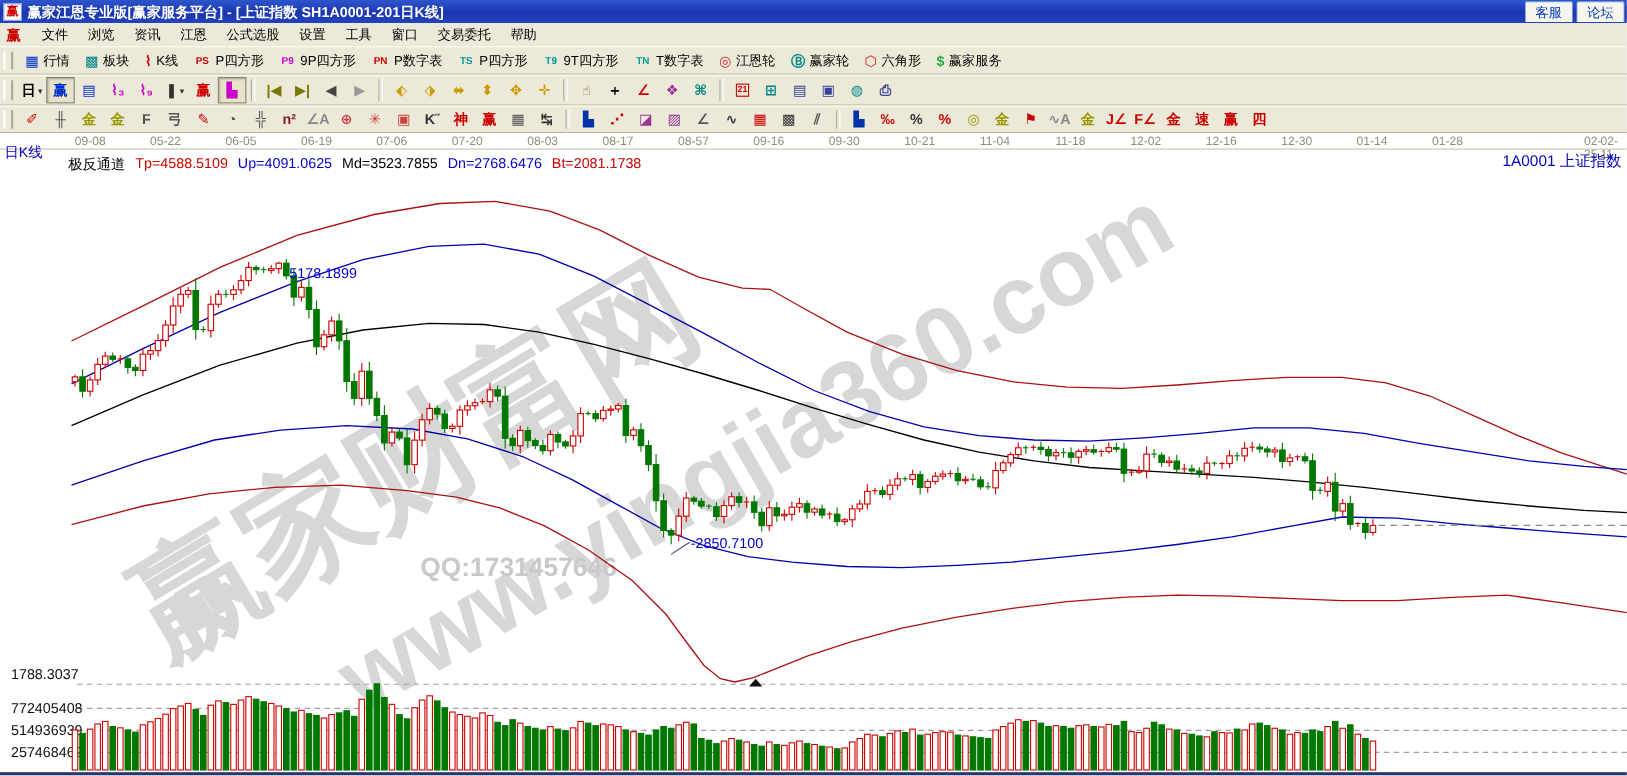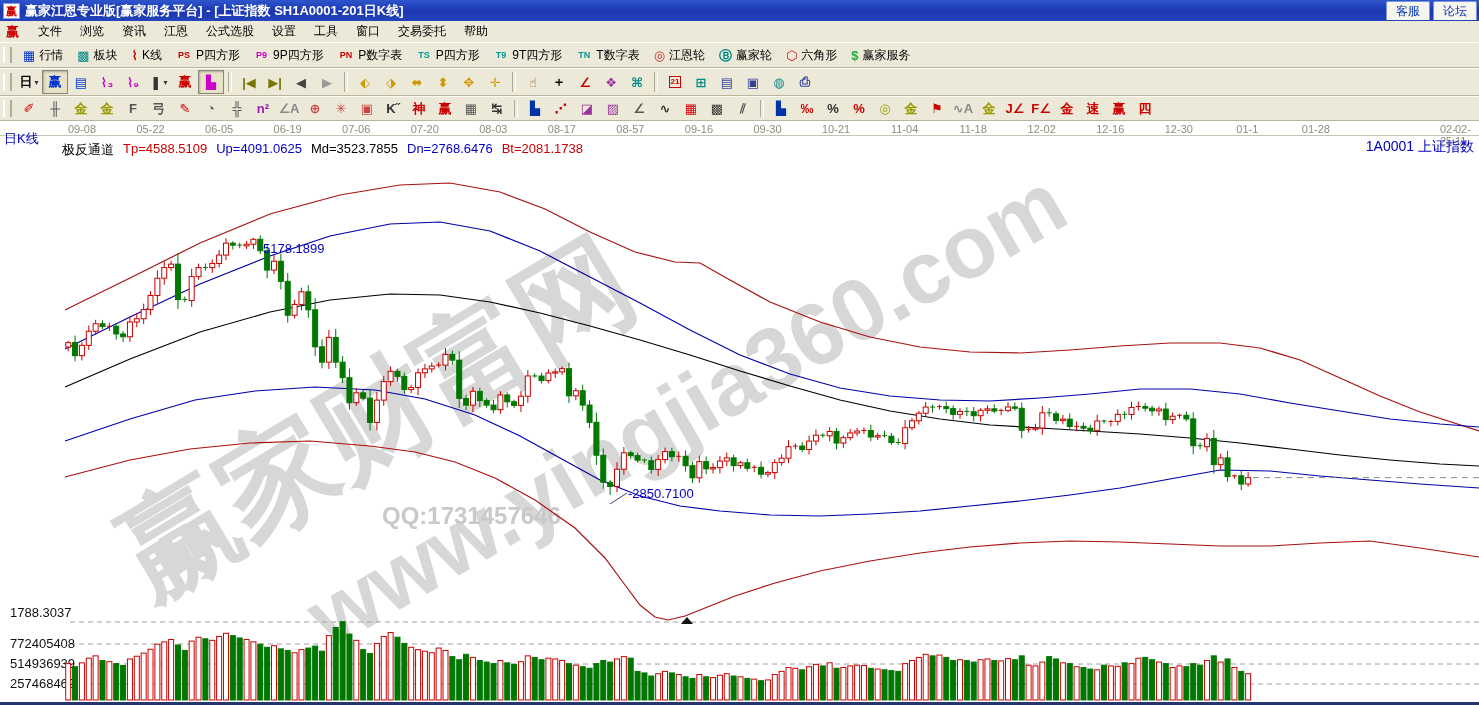--- a/index.html
+++ b/index.html
@@ -242,21 +242,21 @@
     <div class="tbtn">
       <span style="color: rgb(204, 0, 0); font-weight: bold;">✎</span>
     </div>
     <div class="tbtn">
       <span style="color: rgb(85, 85, 85); font-weight: bold;">◔</span>
     </div>
     <div class="tbtn">
       <span style="color: rgb(85, 85, 85); font-weight: bold;">╬</span>
     </div>
     <div class="tbtn">
-      <span style="color: #a21caf; font-weight: bold;">n²</span>
+      <span style="color: #7f1d1d; font-weight: bold;">n²</span>
     </div>
     <div class="tbtn">
       <span style="color: rgb(136, 136, 136); font-weight: bold;">∠A</span>
     </div>
     <div class="tbtn">
       <span style="color: rgb(204, 68, 68); font-weight: bold;">⊕</span>
     </div>
     <div class="tbtn">
       <span style="color: rgb(204, 68, 68); font-weight: bold;">✳</span>
     </div>
@@ -920,21 +920,21 @@
       <span class="date-label" style="left: 561.85px;">08-17</span>
       <span class="date-label" style="left: 630.4px;">08-57</span>
       <span class="date-label" style="left: 698.95px;">09-16</span>
       <span class="date-label" style="left: 767.5px;">09-30</span>
       <span class="date-label" style="left: 836.05px;">10-21</span>
       <span class="date-label" style="left: 904.6px;">11-04</span>
       <span class="date-label" style="left: 973.15px;">11-18</span>
       <span class="date-label" style="left: 1041.7px;">12-02</span>
       <span class="date-label" style="left: 1110.25px;">12-16</span>
       <span class="date-label" style="left: 1178.8px;">12-30</span>
-      <span class="date-label" style="left: 1247.35px;">01-1</span>
+      <span class="date-label" style="left: 1247.35px;">01-14</span>
       <span class="date-label" style="left: 1315.9px;">01-28</span>
       <span class="date-label" style="left: 1463px;">02-11</span>
       <span class="date-label" style="left: 1453px;">02-25</span>
     </div>
   <div class="axis-hline"></div>
   <span class="period-label">日K线</span>
   <div class="indicator-row">
     <span style="color:#000;">极反通道</span>
     <span id="indicator-values" style="display:flex;gap:9px;justify-content:center;">
         <span style="color: rgb(204, 0, 0);">Tp=4588.5109</span>

